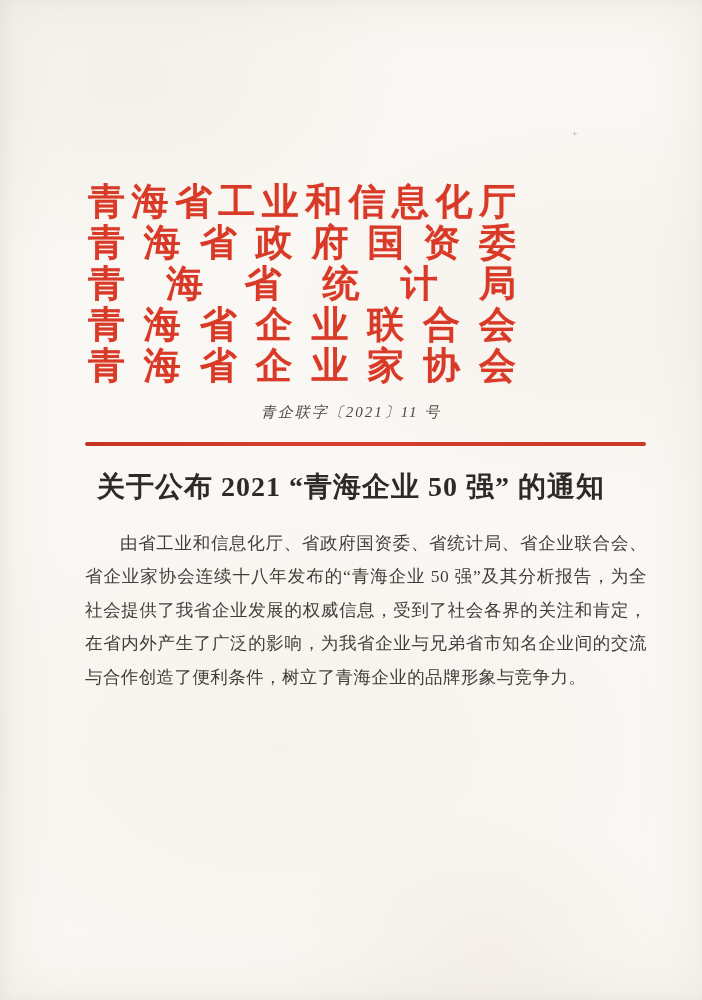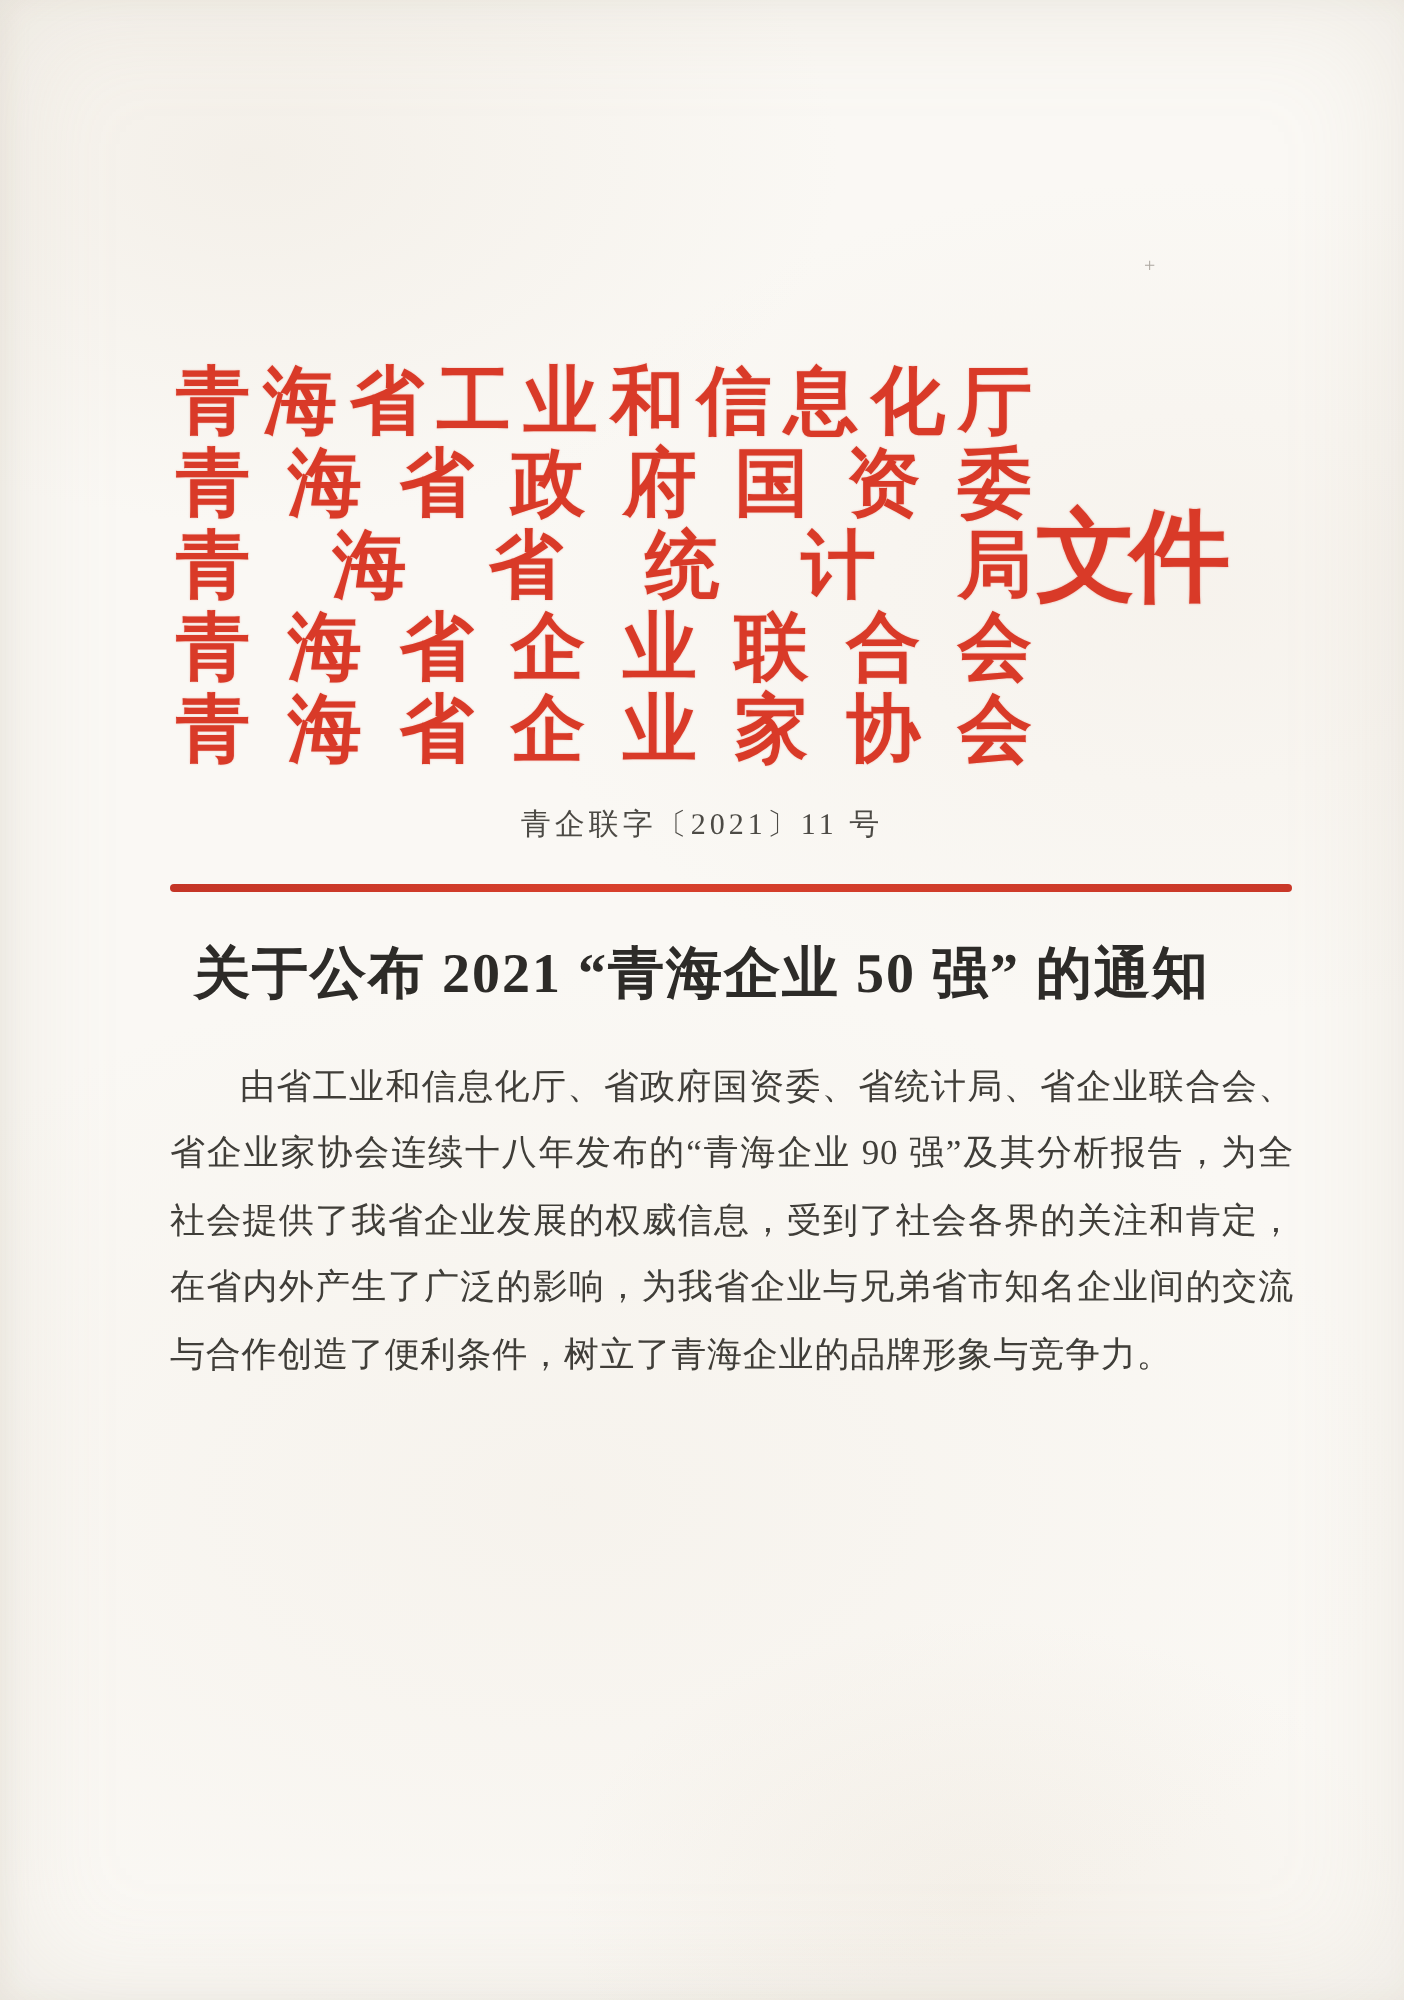--- a/index.html
+++ b/index.html
@@ -60,20 +60,21 @@
   
   .doc-number {
     position: absolute;
     top: 403px;
     left: 0;
     width: 702px;
     text-align: center;
     font-size: 15px;
     letter-spacing: 2px;
     color: #4c4a45;
+    font-style: italic;
   }
 
   
   .red-rule {
     position: absolute;
     top: 442px;
     left: 85px;
     width: 561px;
     height: 4px;
     background: linear-gradient(90deg, #c43526, #d8402c 40%, #c93828);
@@ -177,28 +178,27 @@
           <span>青</span>
           <span>海</span>
           <span>省</span>
           <span>企</span>
           <span>业</span>
           <span>家</span>
           <span>协</span>
           <span>会</span>
         </div>
     </div>
-    <div class="doc-type">文件</div>
   </div>
 
   <div class="doc-number">青企联字〔2021〕11 号</div>
 
   <div class="red-rule"></div>
 
   <h1 class="title">关于公布 2021 “青海企业 50 强” 的通知</h1>
 
   <div class="body-text">
-    <p class="para">由省工业和信息化厅、省政府国资委、省统计局、省企业联合会、省企业家协会连续十八年发布的“青海企业 90 强”及其分析报告，为全社会提供了我省企业发展的权威信息，受到了社会各界的关注和肯定，在省内外产生了广泛的影响，为我省企业与兄弟省市知名企业间的交流与合作创造了便利条件，树立了青海企业的品牌形象与竞争力。</p>
+    <p class="para">由省工业和信息化厅、省政府国资委、省统计局、省企业联合会、省企业家协会连续十八年发布的“青海企业 50 强”及其分析报告，为全社会提供了我省企业发展的权威信息，受到了社会各界的关注和肯定，在省内外产生了广泛的影响，为我省企业与兄弟省市知名企业间的交流与合作创造了便利条件，树立了青海企业的品牌形象与竞争力。</p>
   </div>
 
   <div class="artifact">+</div>
 
 </div>
 
 </body></html>

